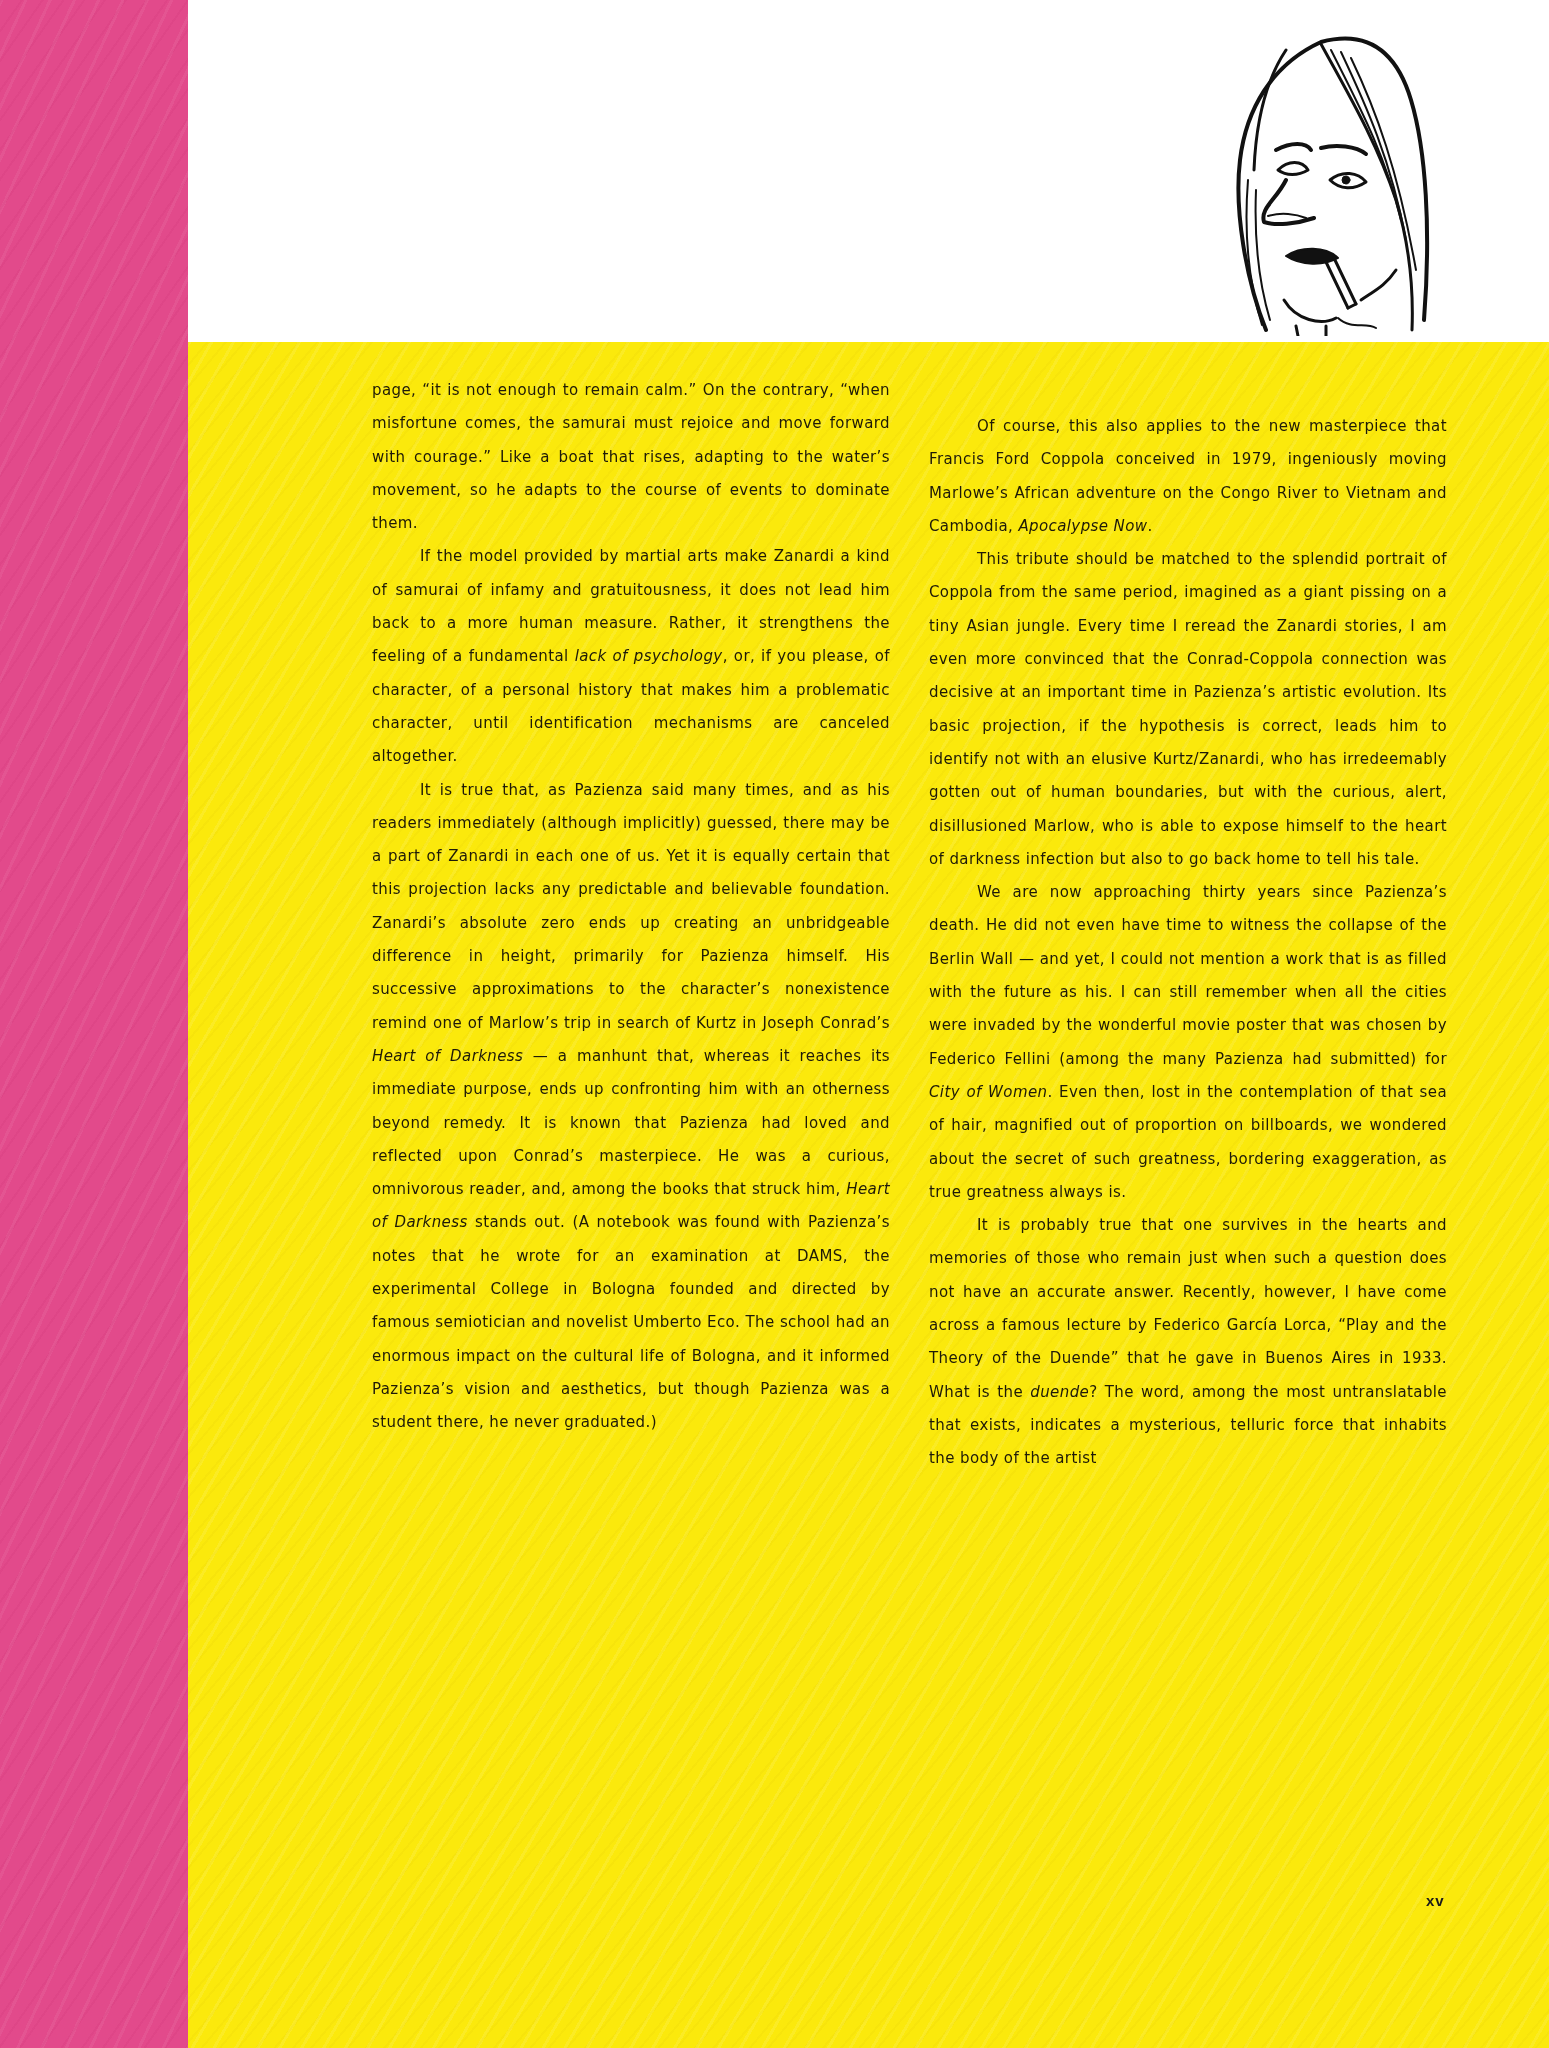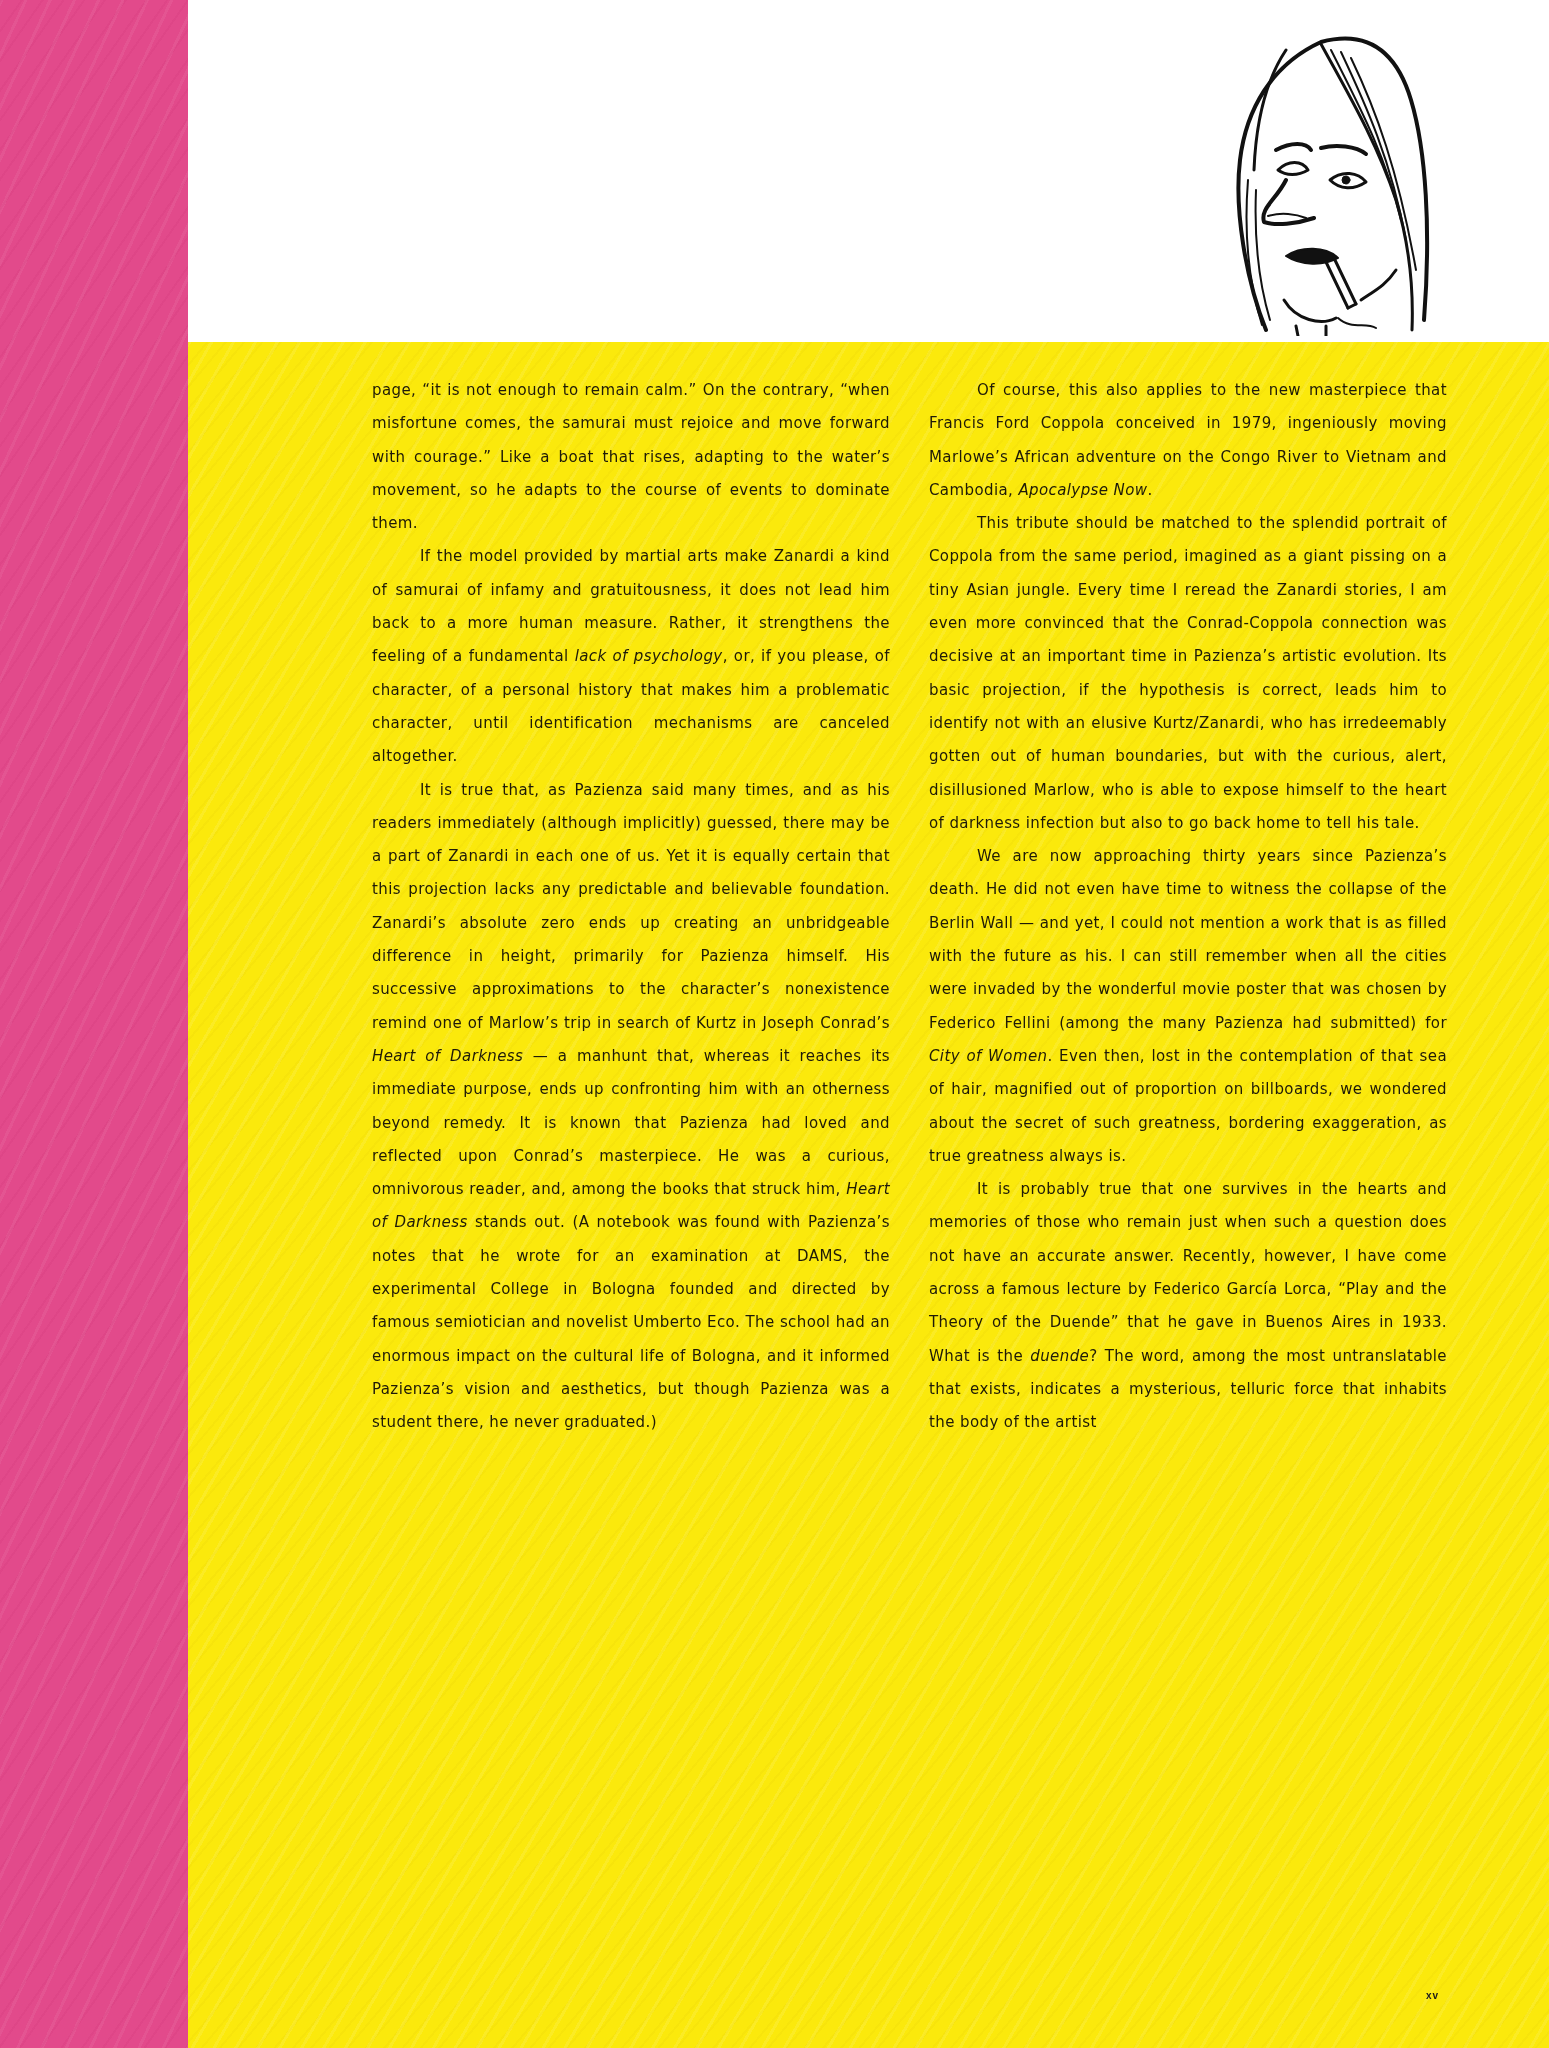--- a/index.html
+++ b/index.html
@@ -28,28 +28,28 @@
     }
     .portrait {
       position: absolute; left: 1226px; top: 30px; width: 210px; height: 306px;
     }
     .column {
       position: absolute; top: 374px; width: 518px;
       font-size: 15px; line-height: 33.3px; color: #1e1a08;
       text-align: justify; letter-spacing: 0.4px;
     }
     .col-left { left: 372px; }
-    .col-right { left: 929px; }
+    .col-right { left: 929px; margin-top: 36px; }
     .column p { margin: 0; text-indent: 48px; }
     .column p.no-indent { text-indent: 0; }
     .column em { font-style: italic; }
     .page-number {
-      position: absolute; left: 1426px; top: 1990px;
+      position: absolute; left: 1426px; top: 1892px;
       font-family: "Liberation Sans", sans-serif;
-      font-weight: bold; font-size: 10px; color: #1b1b1b; letter-spacing: 1px;
+      font-weight: bold; font-size: 15px; color: #1b1b1b; letter-spacing: 1px;
     }
   </style>
 </head>
 <body>
 
 <div class="pink-bar"></div>
 <div class="white-header"></div>
 
 <svg class="portrait" viewBox="0 0 210 306" xmlns="http://www.w3.org/2000/svg" fill="none" stroke="#111" stroke-linecap="round" stroke-linejoin="round">
 

